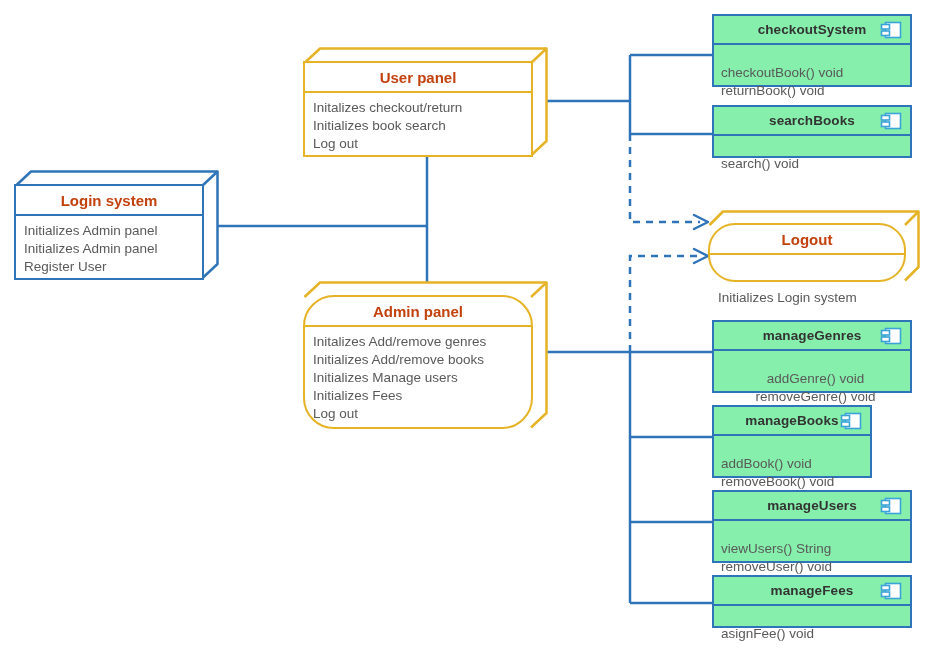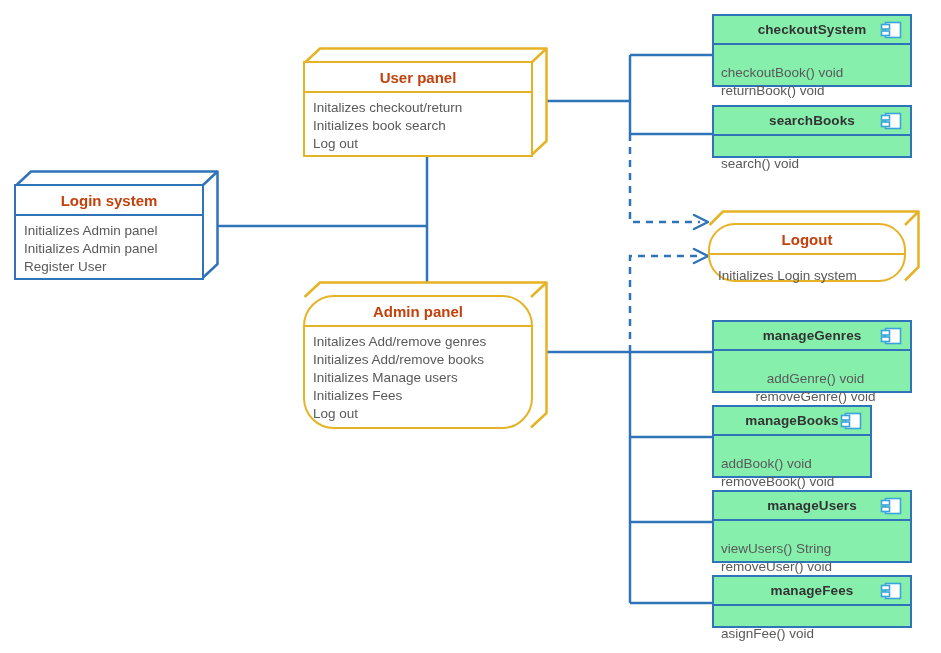--- a/index.html
+++ b/index.html
@@ -196,21 +196,21 @@
 
   <div class="box3d orange" style="left:708px; top:210px; width:212px; height:72px;">
     <svg class="depth" viewBox="0 0 212 72">
       <path d="M 1.5 15 L 15 1.5 L 210.5 1.5 L 210.5 57 L 197 70.5" fill="#ffffff" stroke="#e5b325" stroke-width="2.5" stroke-linejoin="round"></path>
       <path d="M 197 15 L 210.5 1.5" fill="none" stroke="#e5b325" stroke-width="2.5"></path>
     </svg>
     <div class="face" style="left:0; top:13px; width:198px; height:59px;border-radius:27px;">
       <div class="face-head" style="height:30px;">
         <span class="b3d-title">Logout</span>
       </div>
-      <div class="face-body" style="padding-top:12px;">
+      <div class="face-body" style="padding-top:12px;margin-top:22px;">
         <div class="comp-line">Initializes Login system</div>
       </div>
     </div>
   </div>
 
   <div class="component" style="left:712px; top:14px; width:200px; height:73px;">
     <div class="comp-head">
       <span class="comp-title">checkoutSystem</span>
       <svg class="comp-glyph" viewBox="0 0 22 18">
         <rect x="5.5" y="1.5" width="15" height="15" fill="#ffffff" stroke="#3aa3d8" stroke-width="1.6"></rect>

